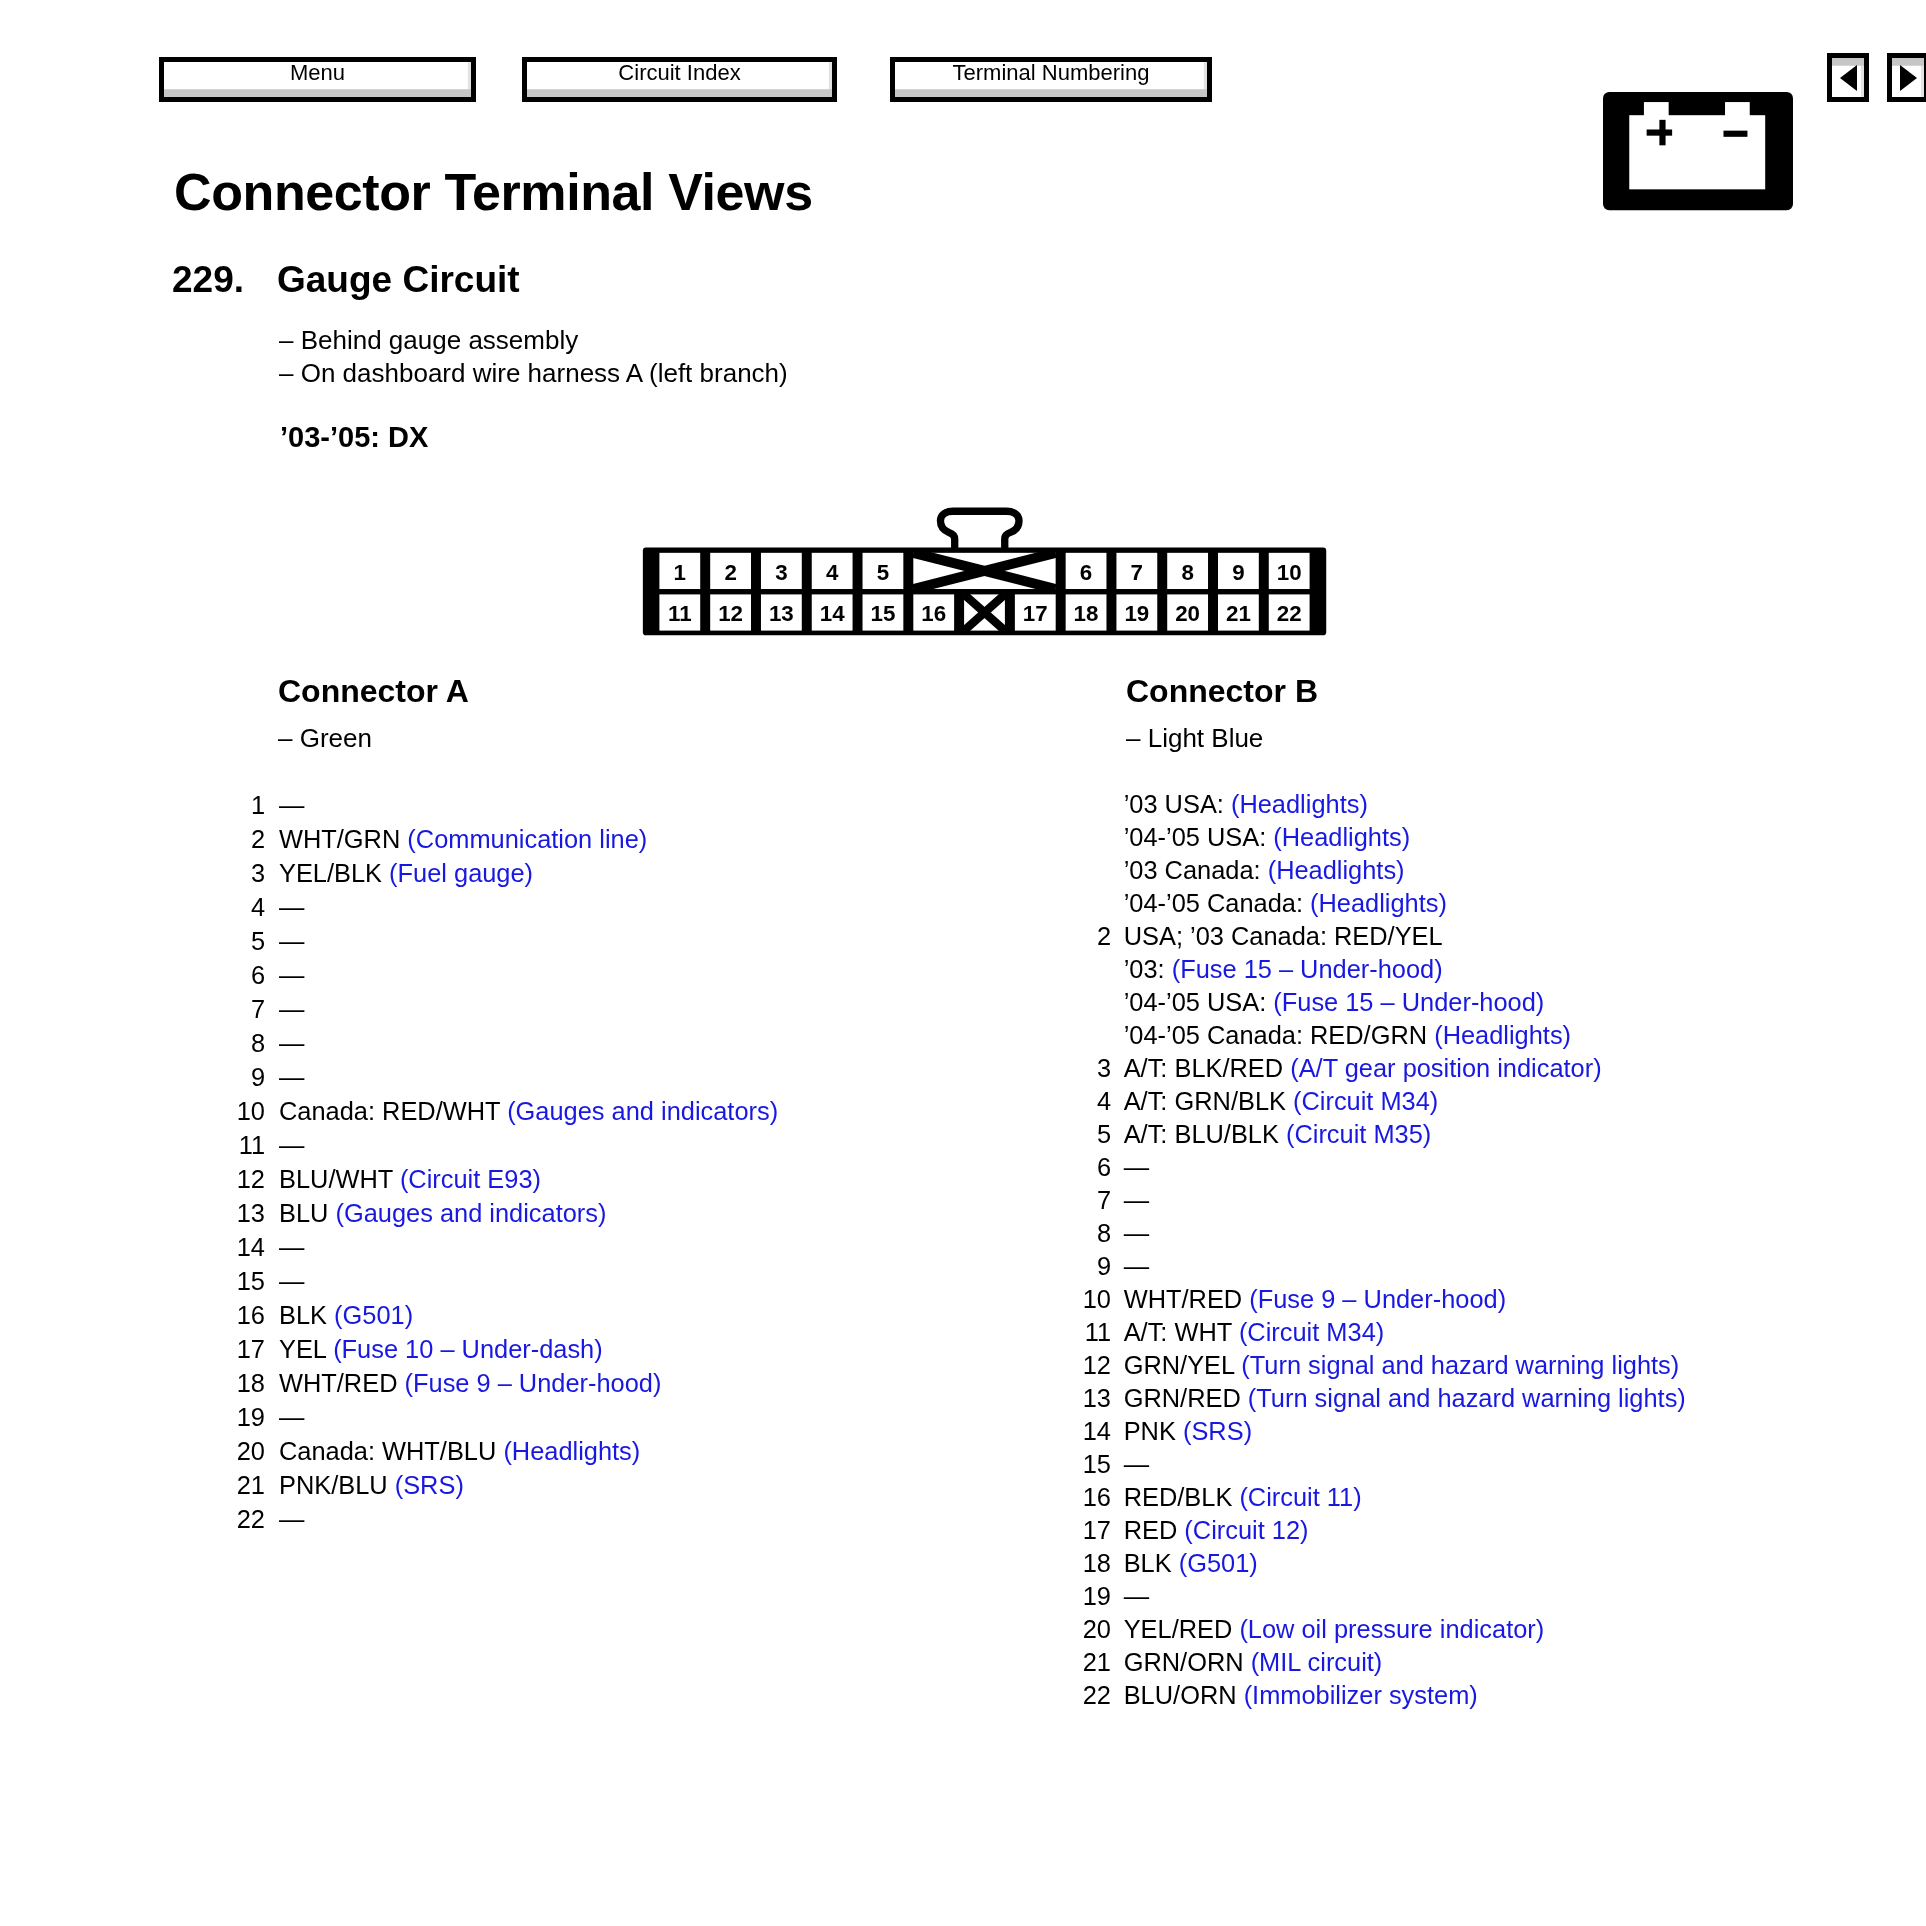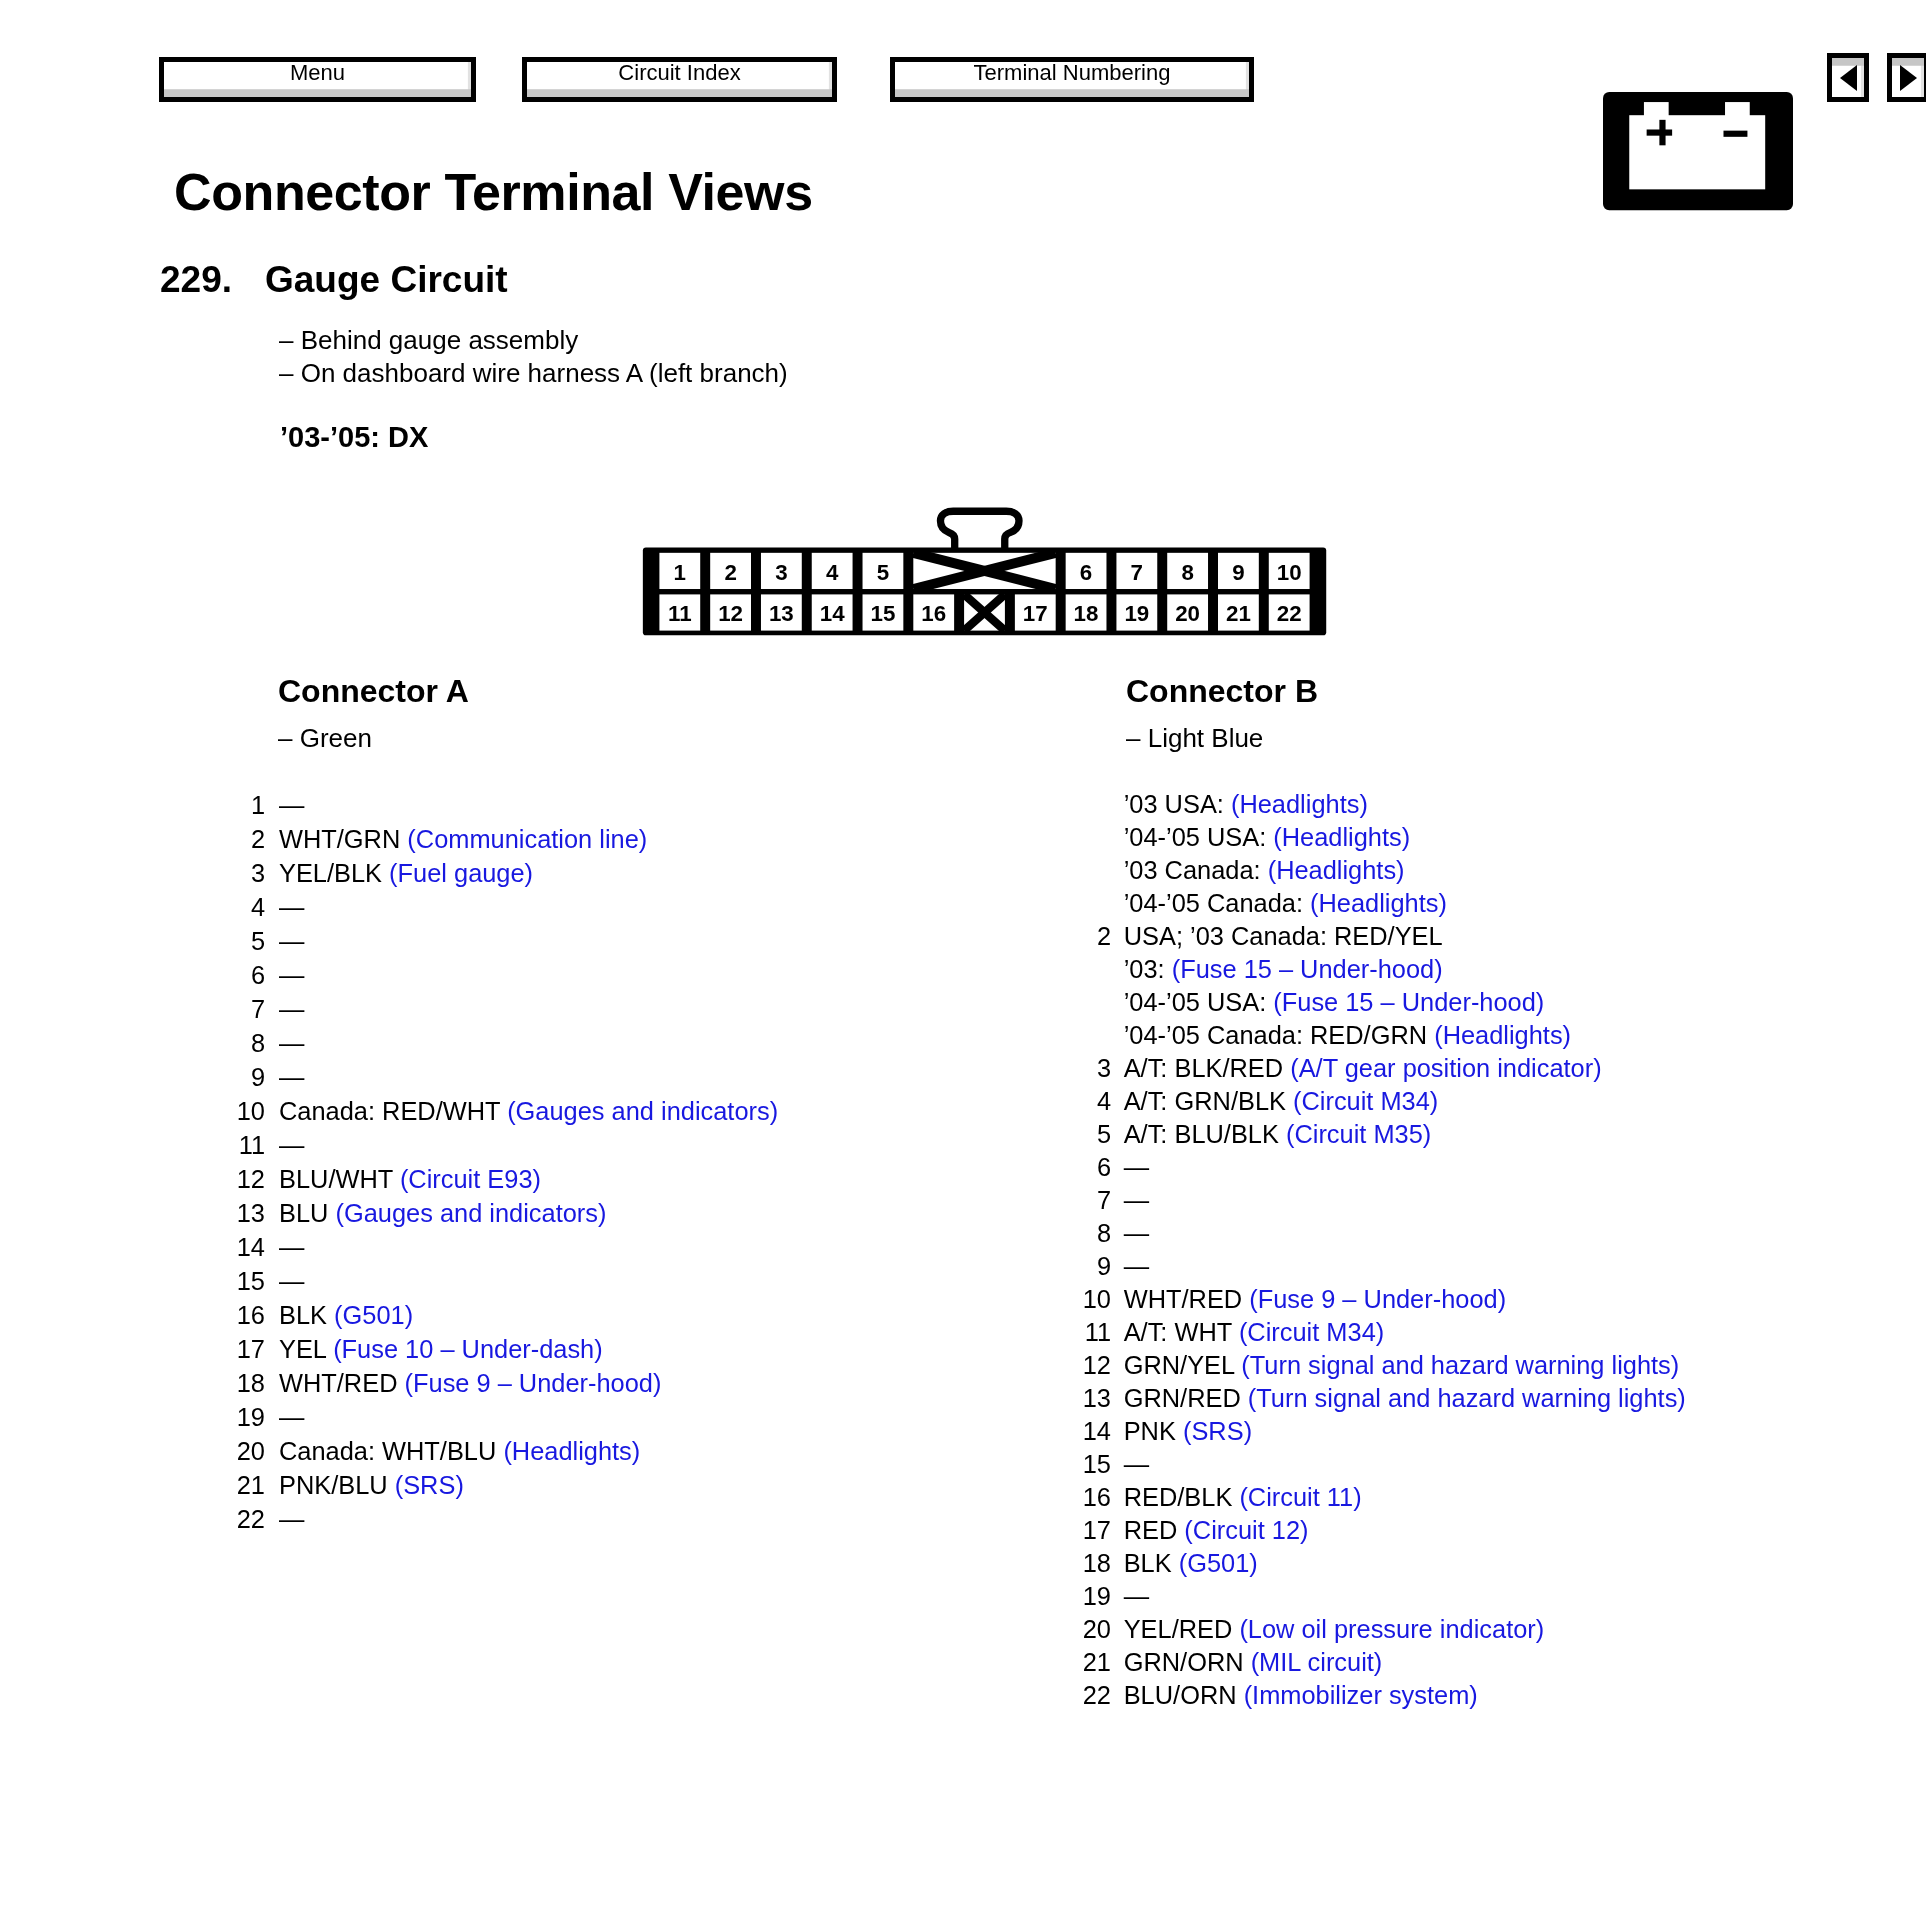--- a/index.html
+++ b/index.html
@@ -20,21 +20,21 @@
   .arrow-btn{
     position:absolute;width:42px;height:49px;background:#ffffff;
     border:5px solid #000;box-sizing:border-box;
     box-shadow:inset 0 7.7px 0 #c6c6c6, inset -3.1px 0 0 #e2e2e2;
     display:flex;align-items:center;justify-content:center;cursor:pointer;
   }
   .tri-left{width:0;height:0;border-top:13px solid transparent;border-bottom:13px solid transparent;border-right:17px solid #000;}
   .tri-right{width:0;height:0;border-top:13px solid transparent;border-bottom:13px solid transparent;border-left:17px solid #000;}
   
   .page-title{left:174px;top:162px;font-size:52px;font-weight:bold;letter-spacing:-0.4px;}
-  .section-line{left:160px;top:259px;font-size:37px;font-weight:bold;}
+  .section-line{left:172px;top:259px;font-size:37px;font-weight:bold;}
   .section-name{position:absolute;left:105px;top:0;white-space:nowrap;}
   .notes{left:279px;top:324px;font-size:26px;line-height:33px;}
   .variant{left:280px;top:421px;font-size:29px;font-weight:bold;}
   .conn-header{font-size:32px;font-weight:bold;top:673px;}
   .conn-color{font-size:26px;top:723px;}
   
   .pin-list{position:absolute;font-size:25.4px;white-space:nowrap;}
   .pin-row{display:block;}
   .list-a .pin-row{height:34px;line-height:34px;}
   .list-b .pin-row{height:33px;line-height:33px;}
@@ -44,21 +44,21 @@
 </style>
 </head>
 <body>
 
 <div class="nav-btn" style="left:159px;top:57px;width:317px;">
   <span>Menu</span>
 </div>
 <div class="nav-btn" style="left:522px;top:57px;width:315px;">
   <span>Circuit Index</span>
 </div>
-<div class="nav-btn" style="left:890px;top:57px;width:364px;">
+<div class="nav-btn" style="left:890px;top:57px;width:322px;">
   <span>Terminal Numbering</span>
 </div>
 <div class="arrow-btn" style="left:1827px;top:53px;">
   <span class="tri-left"></span>
 </div>
 <div class="arrow-btn" style="left:1887px;top:53px;">
   <span class="tri-right"></span>
 </div>
 
 <svg class="abs" style="left:1603px;top:92px;" width="190" height="119" viewBox="0 0 492 308">

